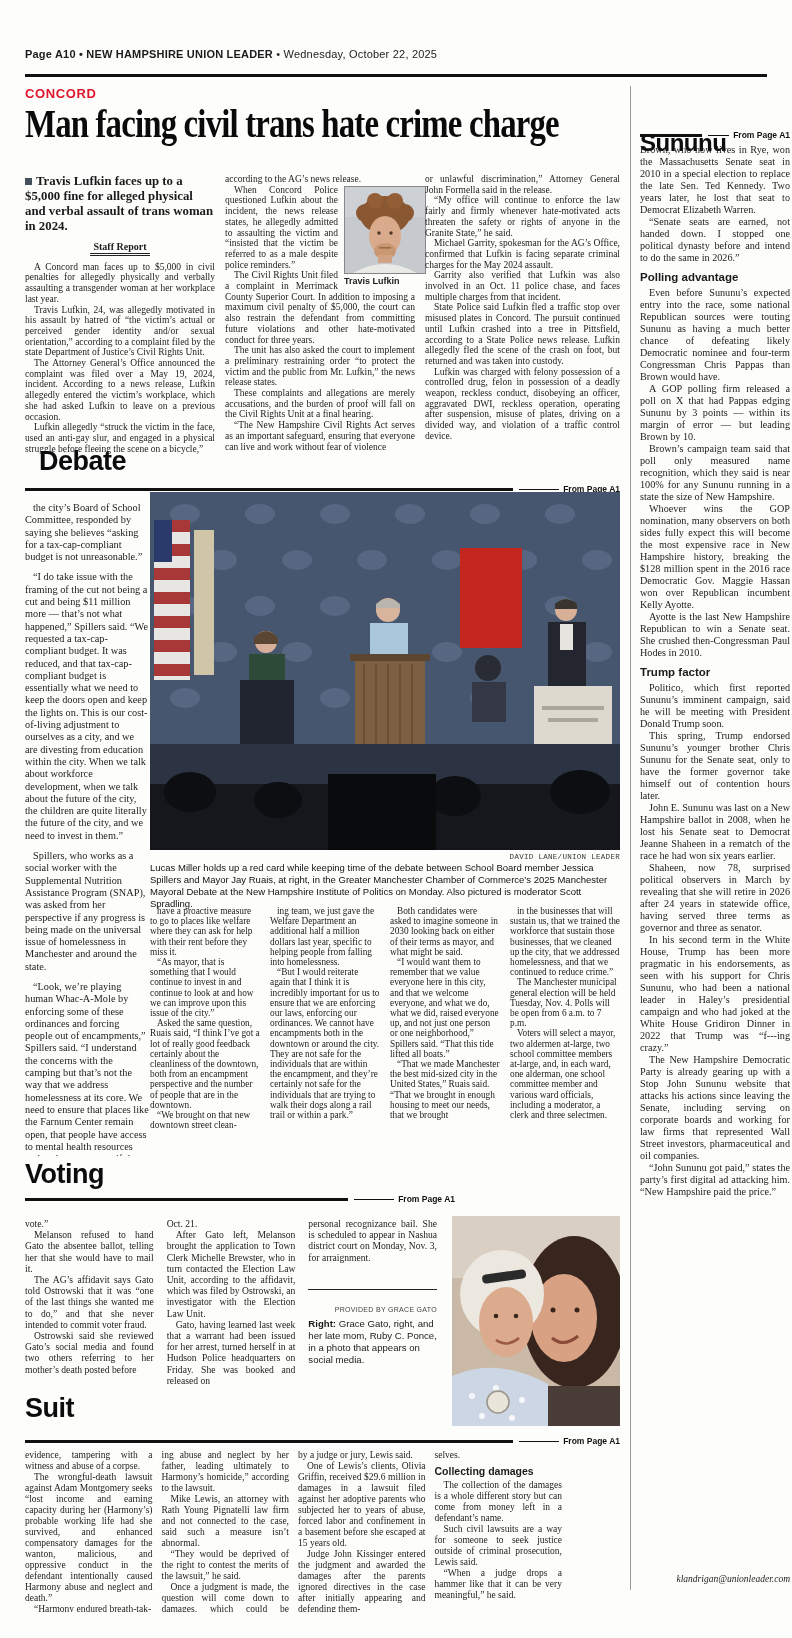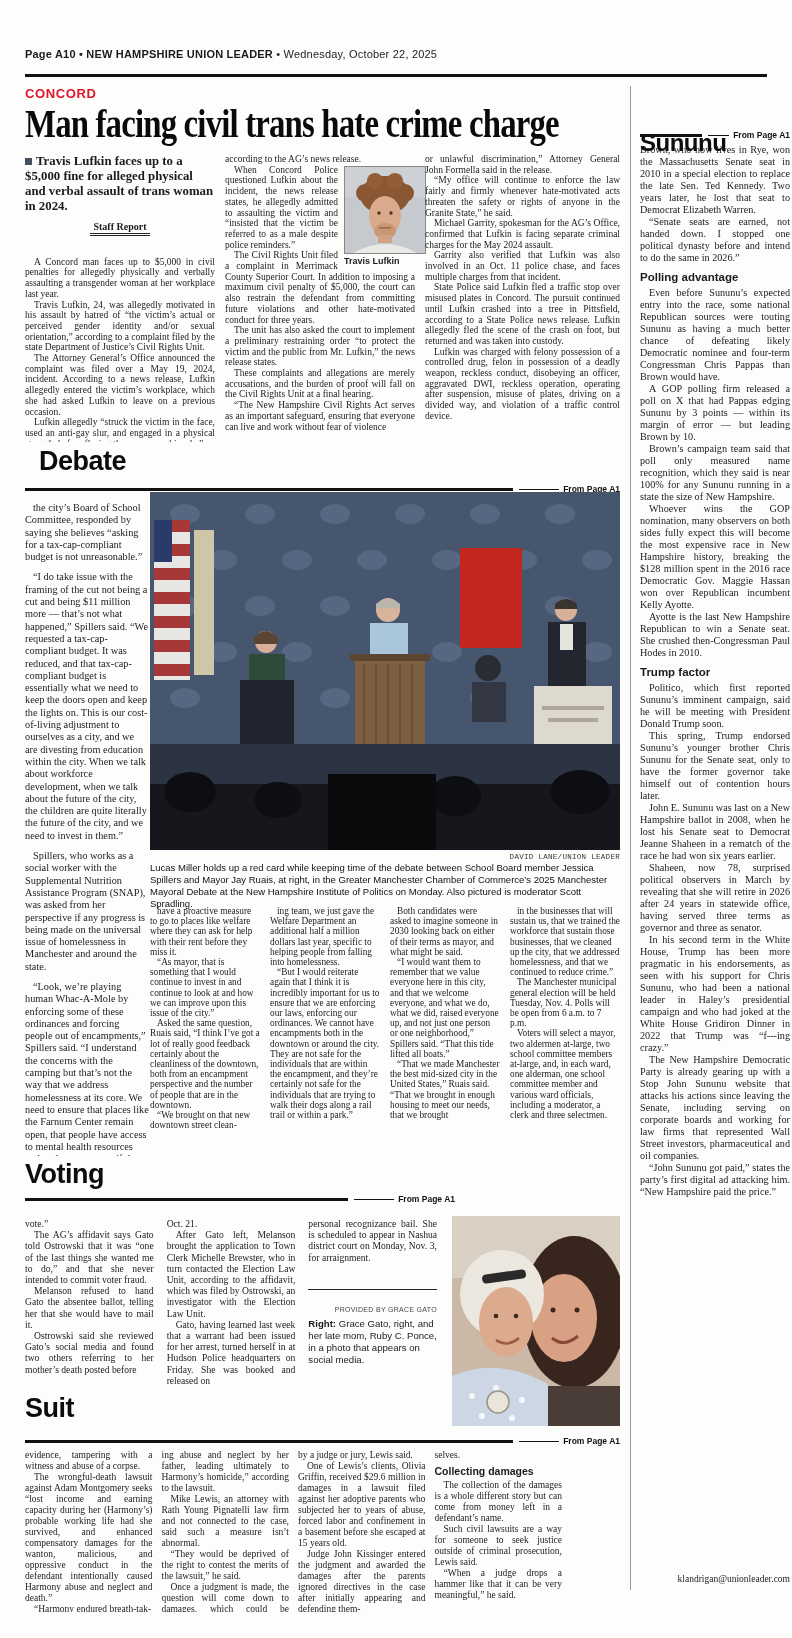--- a/index.html
+++ b/index.html
@@ -18,26 +18,26 @@
   .vrule{left:630px;top:86px;width:1px;height:1504px;background:#9a9a9a;}
 
   
   .kicker{left:25px;top:86px;font-family:"Liberation Sans",sans-serif;font-weight:bold;
           font-size:13px;color:#e0152b;letter-spacing:.6px;}
   .headline{left:25px;top:100px;width:600px;overflow:visible;}
   .headline span{display:inline-block;white-space:nowrap;font-weight:bold;font-size:40px;
           letter-spacing:-1px;transform:scaleX(.82);transform-origin:0 0;color:#0a0a0a;}
 
   
-  .art-row{left:25px;top:154px;width:595px;height:288px;display:flex;gap:10px;overflow:hidden;}
+  .art-row{left:25px;top:174px;width:595px;height:288px;display:flex;gap:10px;overflow:hidden;}
   .art-col{width:190px;flex:0 0 190px;font-size:9.5px;line-height:10.7px;text-align:justify;hyphens:auto;}
   .art-col:last-child{flex:0 0 195px;width:195px;}
   .deck{font-weight:bold;font-size:12.8px;line-height:15px;text-align:left;text-indent:0;hyphens:none;}
   .deck .sq{display:inline-block;width:7px;height:7px;background:#44505c;margin-right:4px;}
-  .byline{text-align:center;margin:8px 0 24px;text-indent:0;}
+  .byline{text-align:center;margin:8px 0 9px;text-indent:0;}
   .byline span{font-weight:bold;font-size:10px;border-bottom:3px double #222;padding:0 3px 1px;}
   .mugwrap{float:right;width:71px;margin:1px 0 2px 6px;}
   .mugwrap svg{display:block;border:1px solid #888;}
   .mugcap{font-family:"Liberation Sans",sans-serif;font-weight:bold;font-size:9px;margin-top:2px;}
 
   
   .sec-title{font-family:"Liberation Sans",sans-serif;font-weight:bold;font-size:27px;
              letter-spacing:-.5px;color:#0c0c0c;}
   .jumprule{display:flex;align-items:center;}
   .jumprule .thick{height:3px;background:#111;flex:1;}
@@ -71,21 +71,21 @@
   .suit-col{flex:1;font-size:9.5px;line-height:11px;text-align:justify;hyphens:auto;}
   .subhead{font-family:"Liberation Sans",sans-serif;font-weight:bold;font-size:10.5px;
            text-indent:0;text-align:left;margin:5px 0 3px;}
 
   
   .sununu-title{left:640px;top:86px;margin-top:43px;}
   .sununu-rule{left:640px;top:130px;width:150px;}
   .sununu-body{left:640px;top:144px;width:150px;height:1428px;font-size:10.2px;line-height:12px;
                text-align:justify;overflow:hidden;hyphens:auto;}
   .sununu-body .subhead{font-size:11.5px;margin:7px 0 4px;}
-  .email{left:640px;top:1574px;width:150px;font-size:9.5px;text-align:right;color:#222;}
+  .email{left:640px;top:1574px;width:150px;font-style:italic;font-size:9.5px;text-align:right;color:#222;}
 </style>
 </head>
 <body>
 
 <div class="abs folio">
   <b>Page A10 • NEW HAMPSHIRE UNION LEADER</b>
   <span class="date">• Wednesday, October 22, 2025</span>
 </div>
 <div class="abs toprule"></div>
 <div class="abs vrule"></div>
@@ -301,22 +301,22 @@
 <div class="abs sec-title" style="left:25px;top:1159px;">Voting</div>
 <div class="abs jumprule" style="left:25px;top:1194px;width:430px;">
   <div class="thick"></div>
   <div class="thin"></div>
   <div class="lbl">From Page A1</div>
 </div>
 
 <div class="abs voting-cols">
   <div class="voting-col">
     <p class="nofind">vote.”</p>
+    <p>Melanson refused to hand Gato the absentee ballot, telling her that she would have to mail it.</p>
     <p>The AG’s affidavit says Gato told Ostrowski that it was “one of the last things she wanted me to do,” and that she never intended to commit voter fraud.</p>
-    <p>Melanson refused to hand Gato the absentee ballot, telling her that she would have to mail it.</p>
     <p>Ostrowski said she reviewed Gato’s social media and found two others referring to her mother’s death posted before</p>
   </div>
   <div class="voting-col">
     <p class="nofind">Oct. 21.</p>
     <p>After Gato left, Melanson brought the application to Town Clerk Michelle Brewster, who in turn contacted the Election Law Unit, according to the affidavit, which was filed by Ostrowski, an investigator with the Election Law Unit.</p>
     <p>Gato, having learned last week that a warrant had been issued for her arrest, turned herself in at Hudson Police headquarters on Friday. She was booked and released on</p>
   </div>
   <div class="voting-col">
     <p class="nofind">personal recognizance bail. She is scheduled to appear in Nashua district court on Monday, Nov. 3, for arraignment.</p>
     <div class="vot-div"></div>

